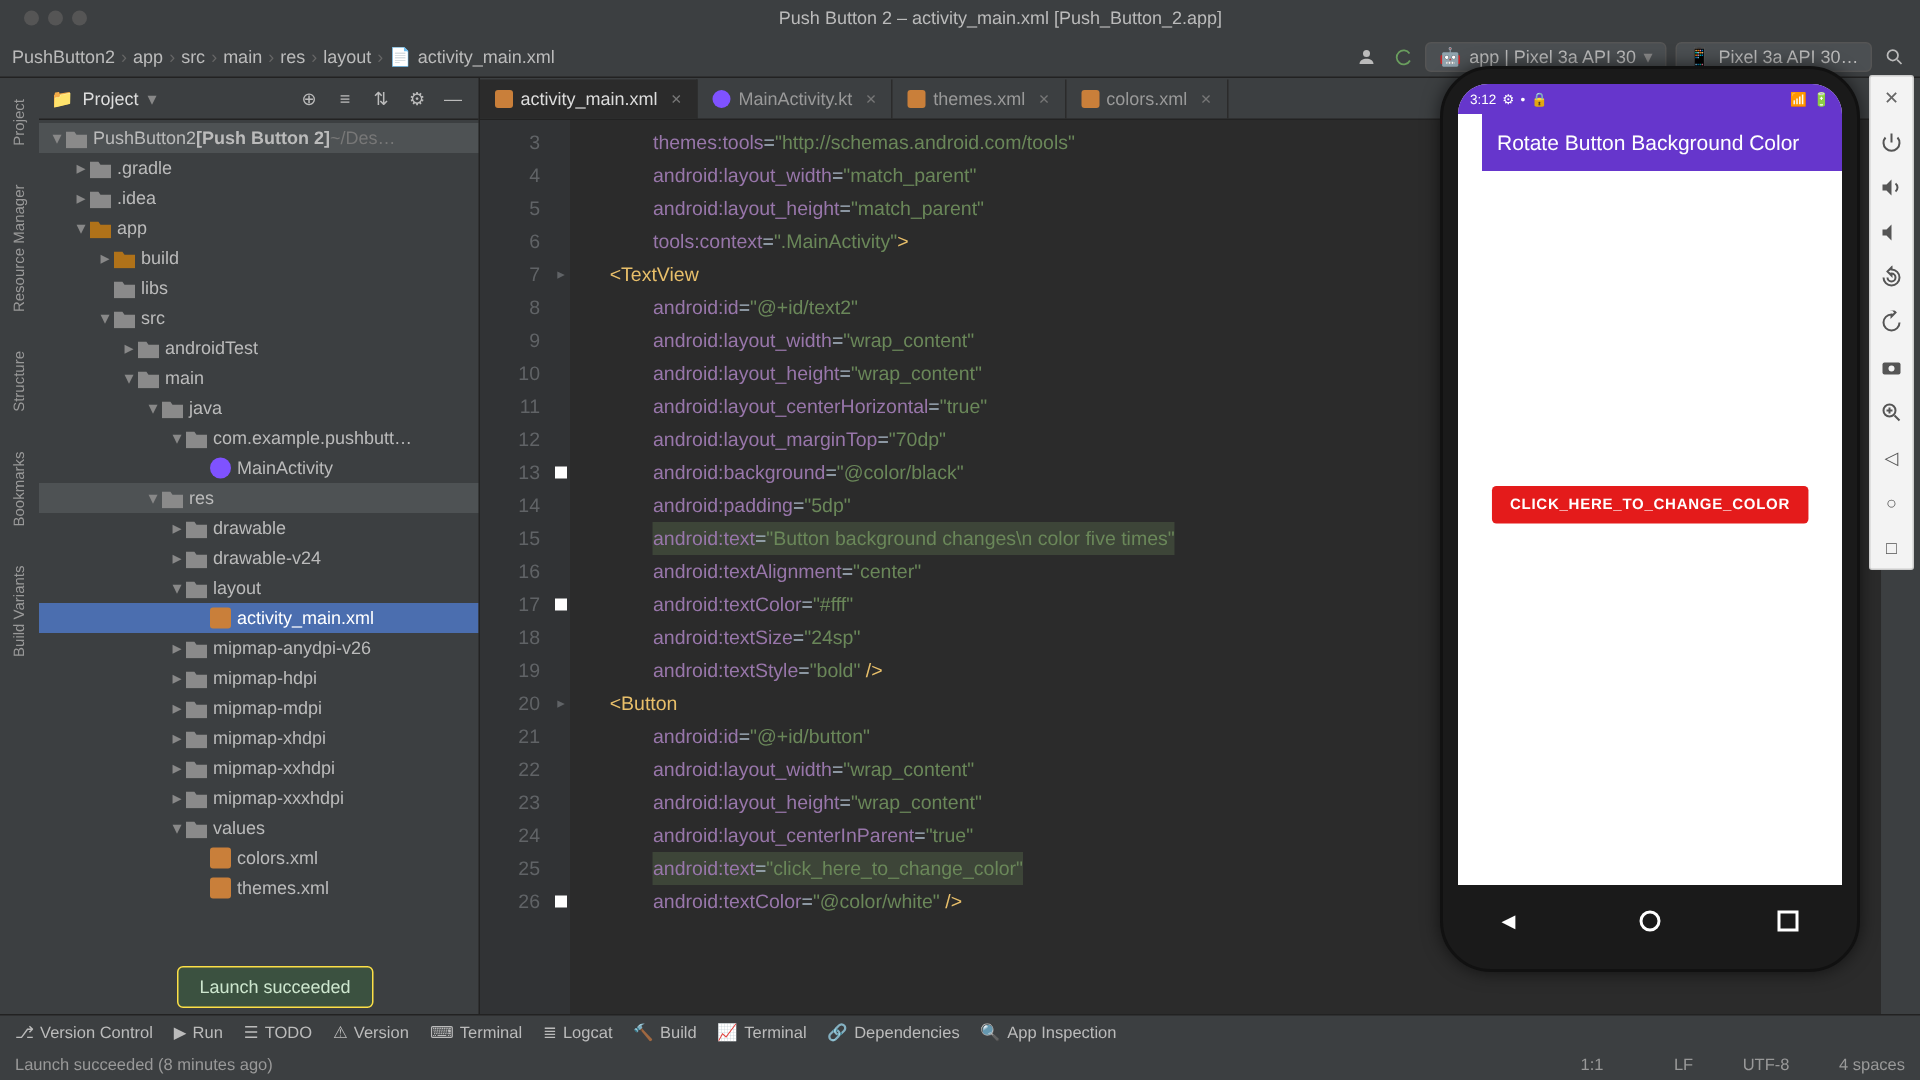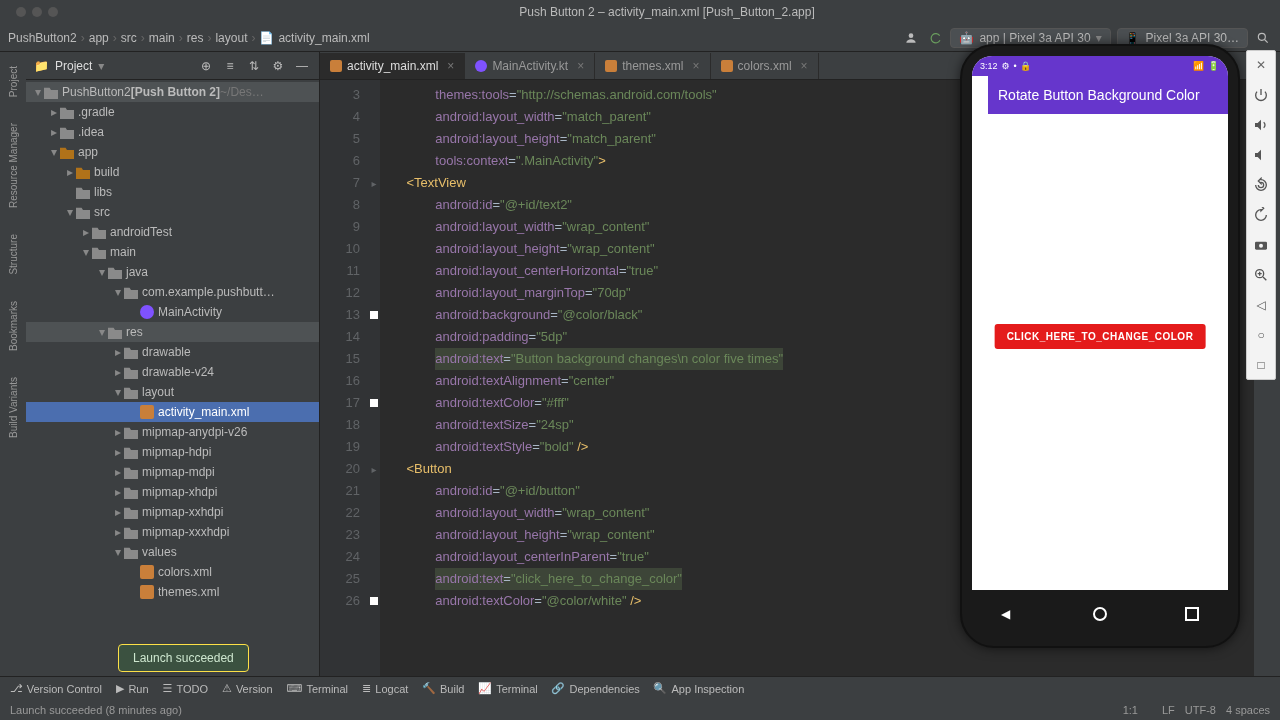--- a/index.html
+++ b/index.html
@@ -78,21 +78,21 @@
 
 
 .emu-tools { position: absolute; top: 50px; right: 4px; width: 30px; background: #f3f3f3; border: 1px solid #ccc; border-radius: 2px; padding: 4px 0; display: flex; flex-direction: column; align-items: center; gap: 10px; z-index: 21; }
 .emu-tools .et { width: 20px; height: 20px; color: #555; display: flex; align-items: center; justify-content: center; }
 .emu-tools .et svg { width: 16px; height: 16px; }
 .emu-tools .xbtn { color: #666; font-size: 12px; }
 
 
 .bottombar { position: absolute; bottom: 20px; left: 0; right: 0; height: 24px; background: #3c3f41; display: flex; align-items: center; gap: 14px; padding: 0 10px; border-top: 1px solid #222; font-size: 11px; }
 .bottombar .bi { display: flex; align-items: center; gap: 4px; color: #bbb; cursor: pointer; }
-.statusline { position: absolute; bottom: 0; left: 0; right: 0; height: 20px; background: #3c3f41; display: flex; align-items: center; padding: 0 10px; font-size: 11px; color: #999; }
+.statusline { position: absolute; bottom: 0; left: 0; right: 0; height: 20px; background: #3c3f41; display: flex; align-items: center; padding: 0 10px; font-size: 11px; color: #999; gap: 23px; }
 .statusline .sp { flex: 1; }
 .toast { position: absolute; bottom: 48px; left: 118px; background: #3b5140; border: 1px solid #fde047; color: #cde6ce; padding: 6px 14px; border-radius: 4px; font-size: 12px; z-index: 15; }
 </style>
 </head>
 <body>
 
 <div class="titlebar">
   <div class="dots">
     <div class="dot"></div>
       <div class="dot"></div>

